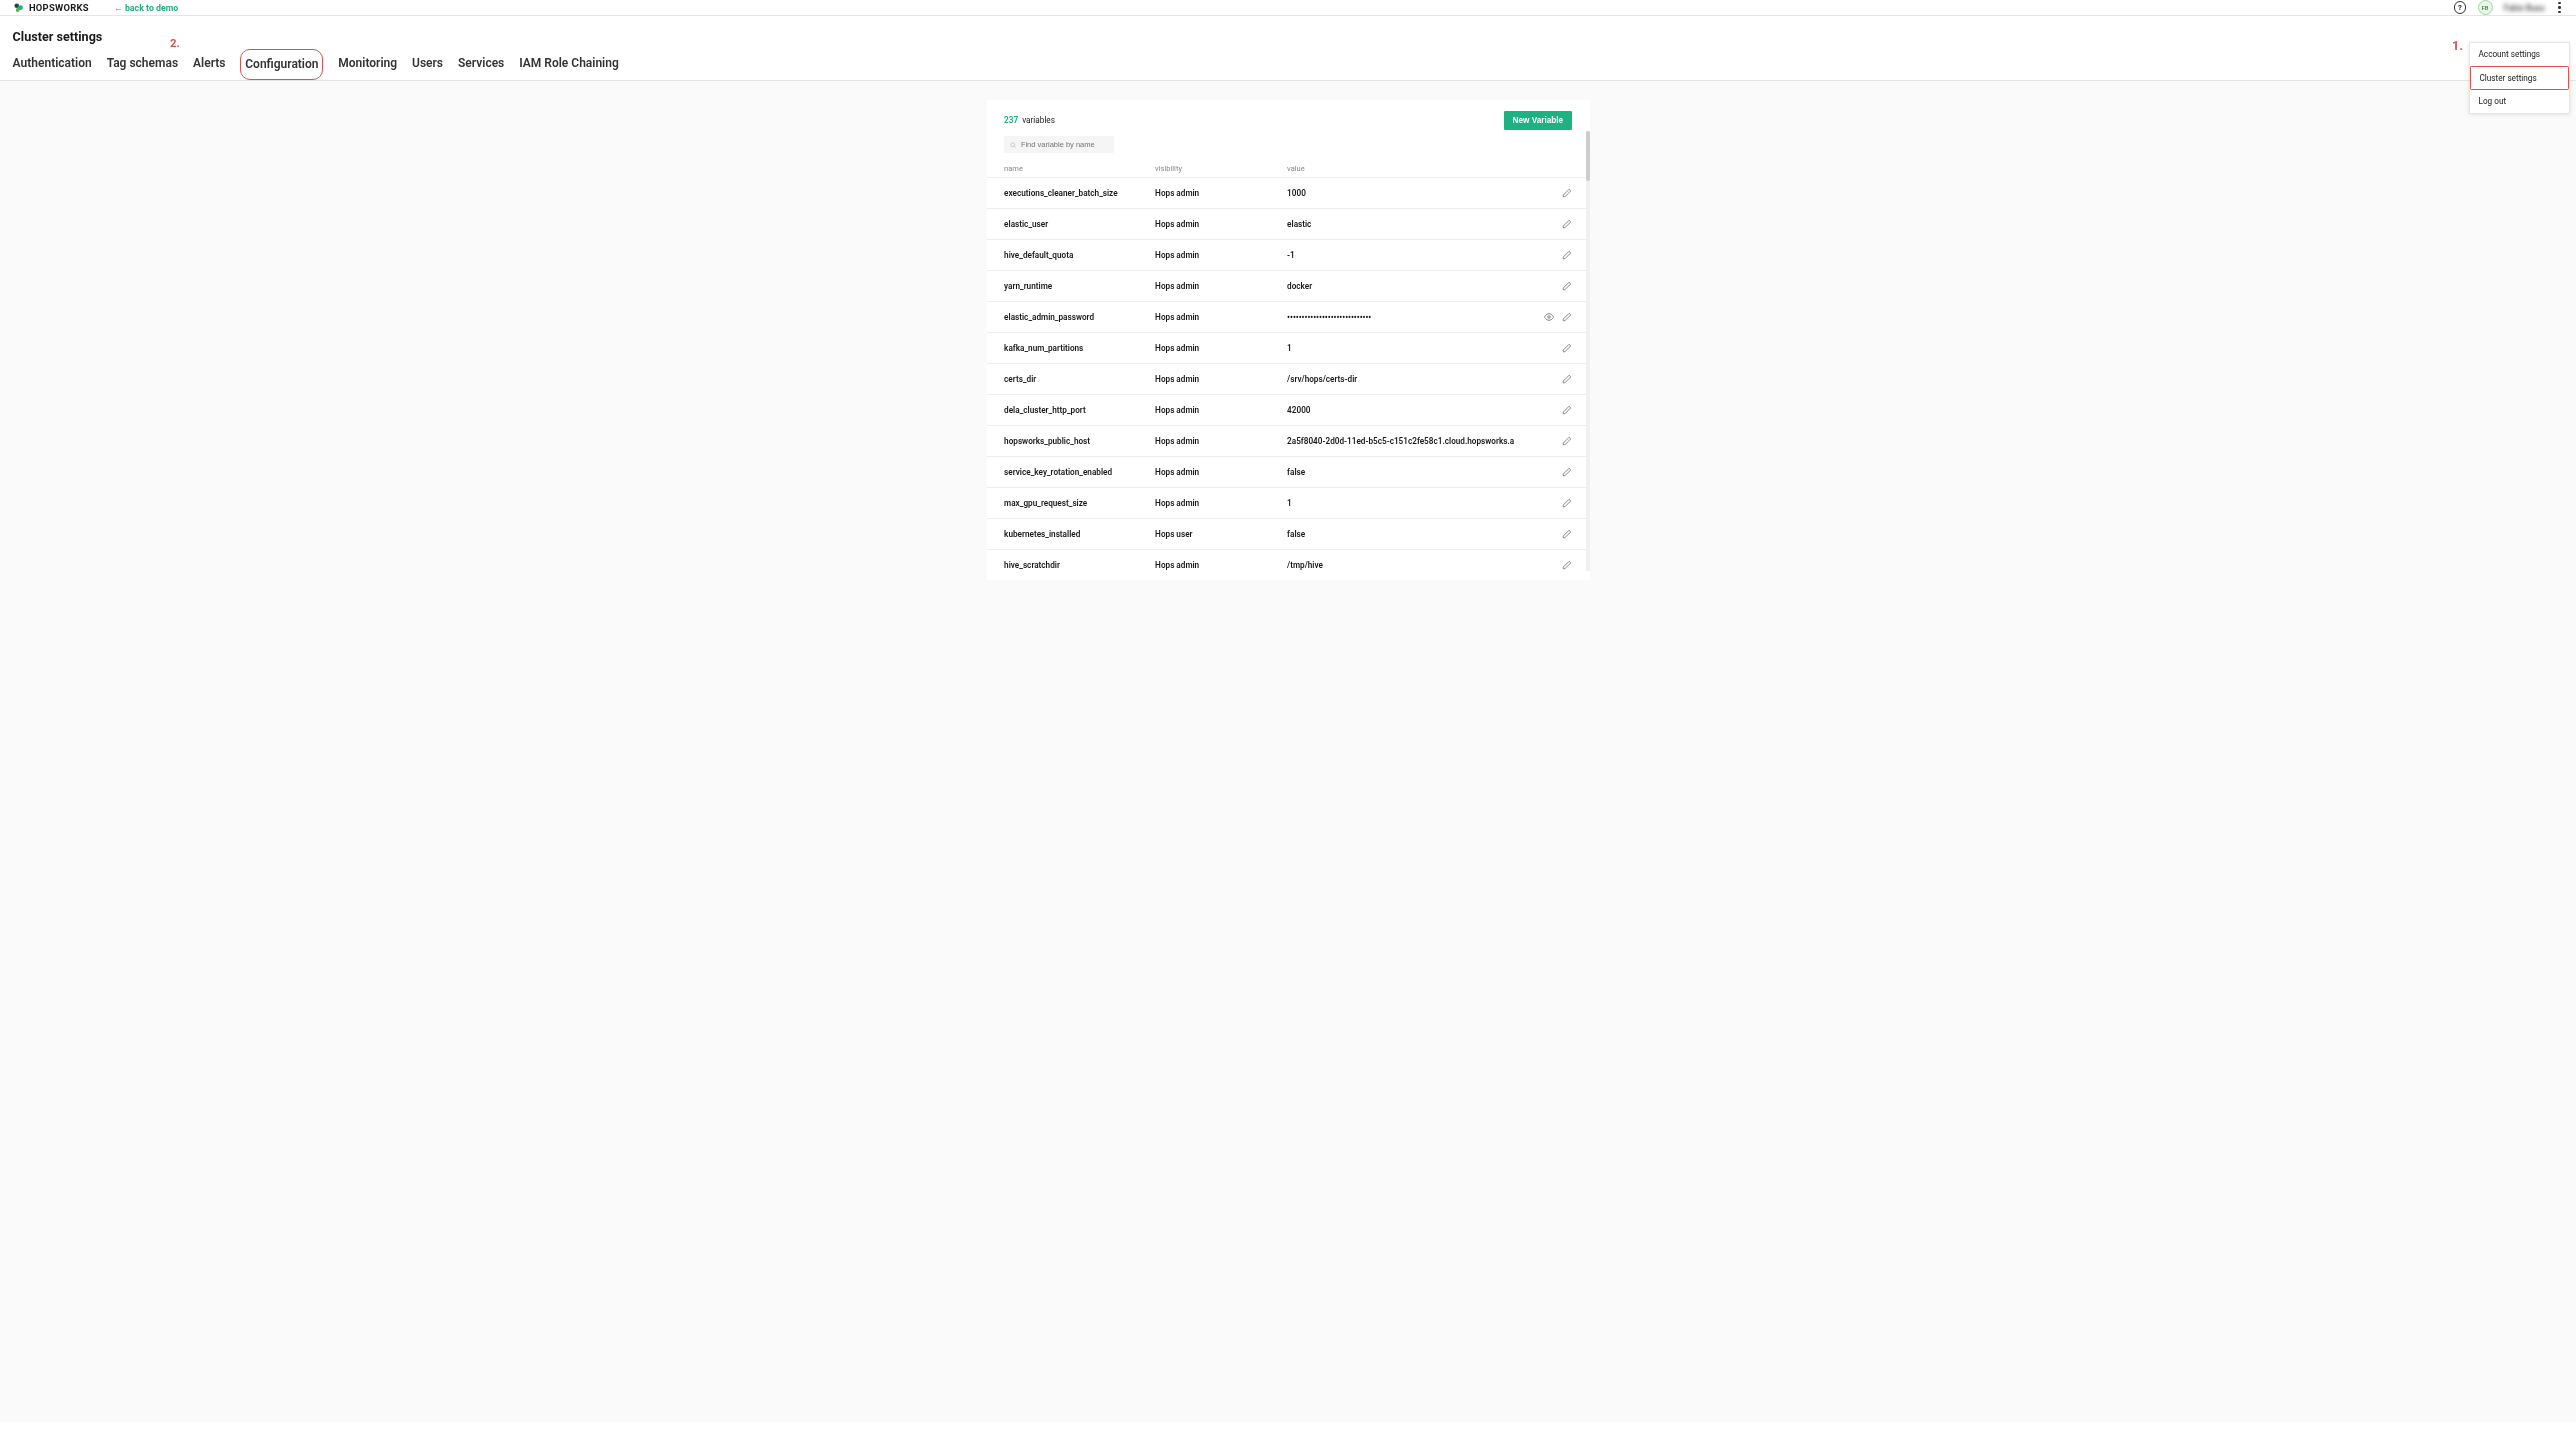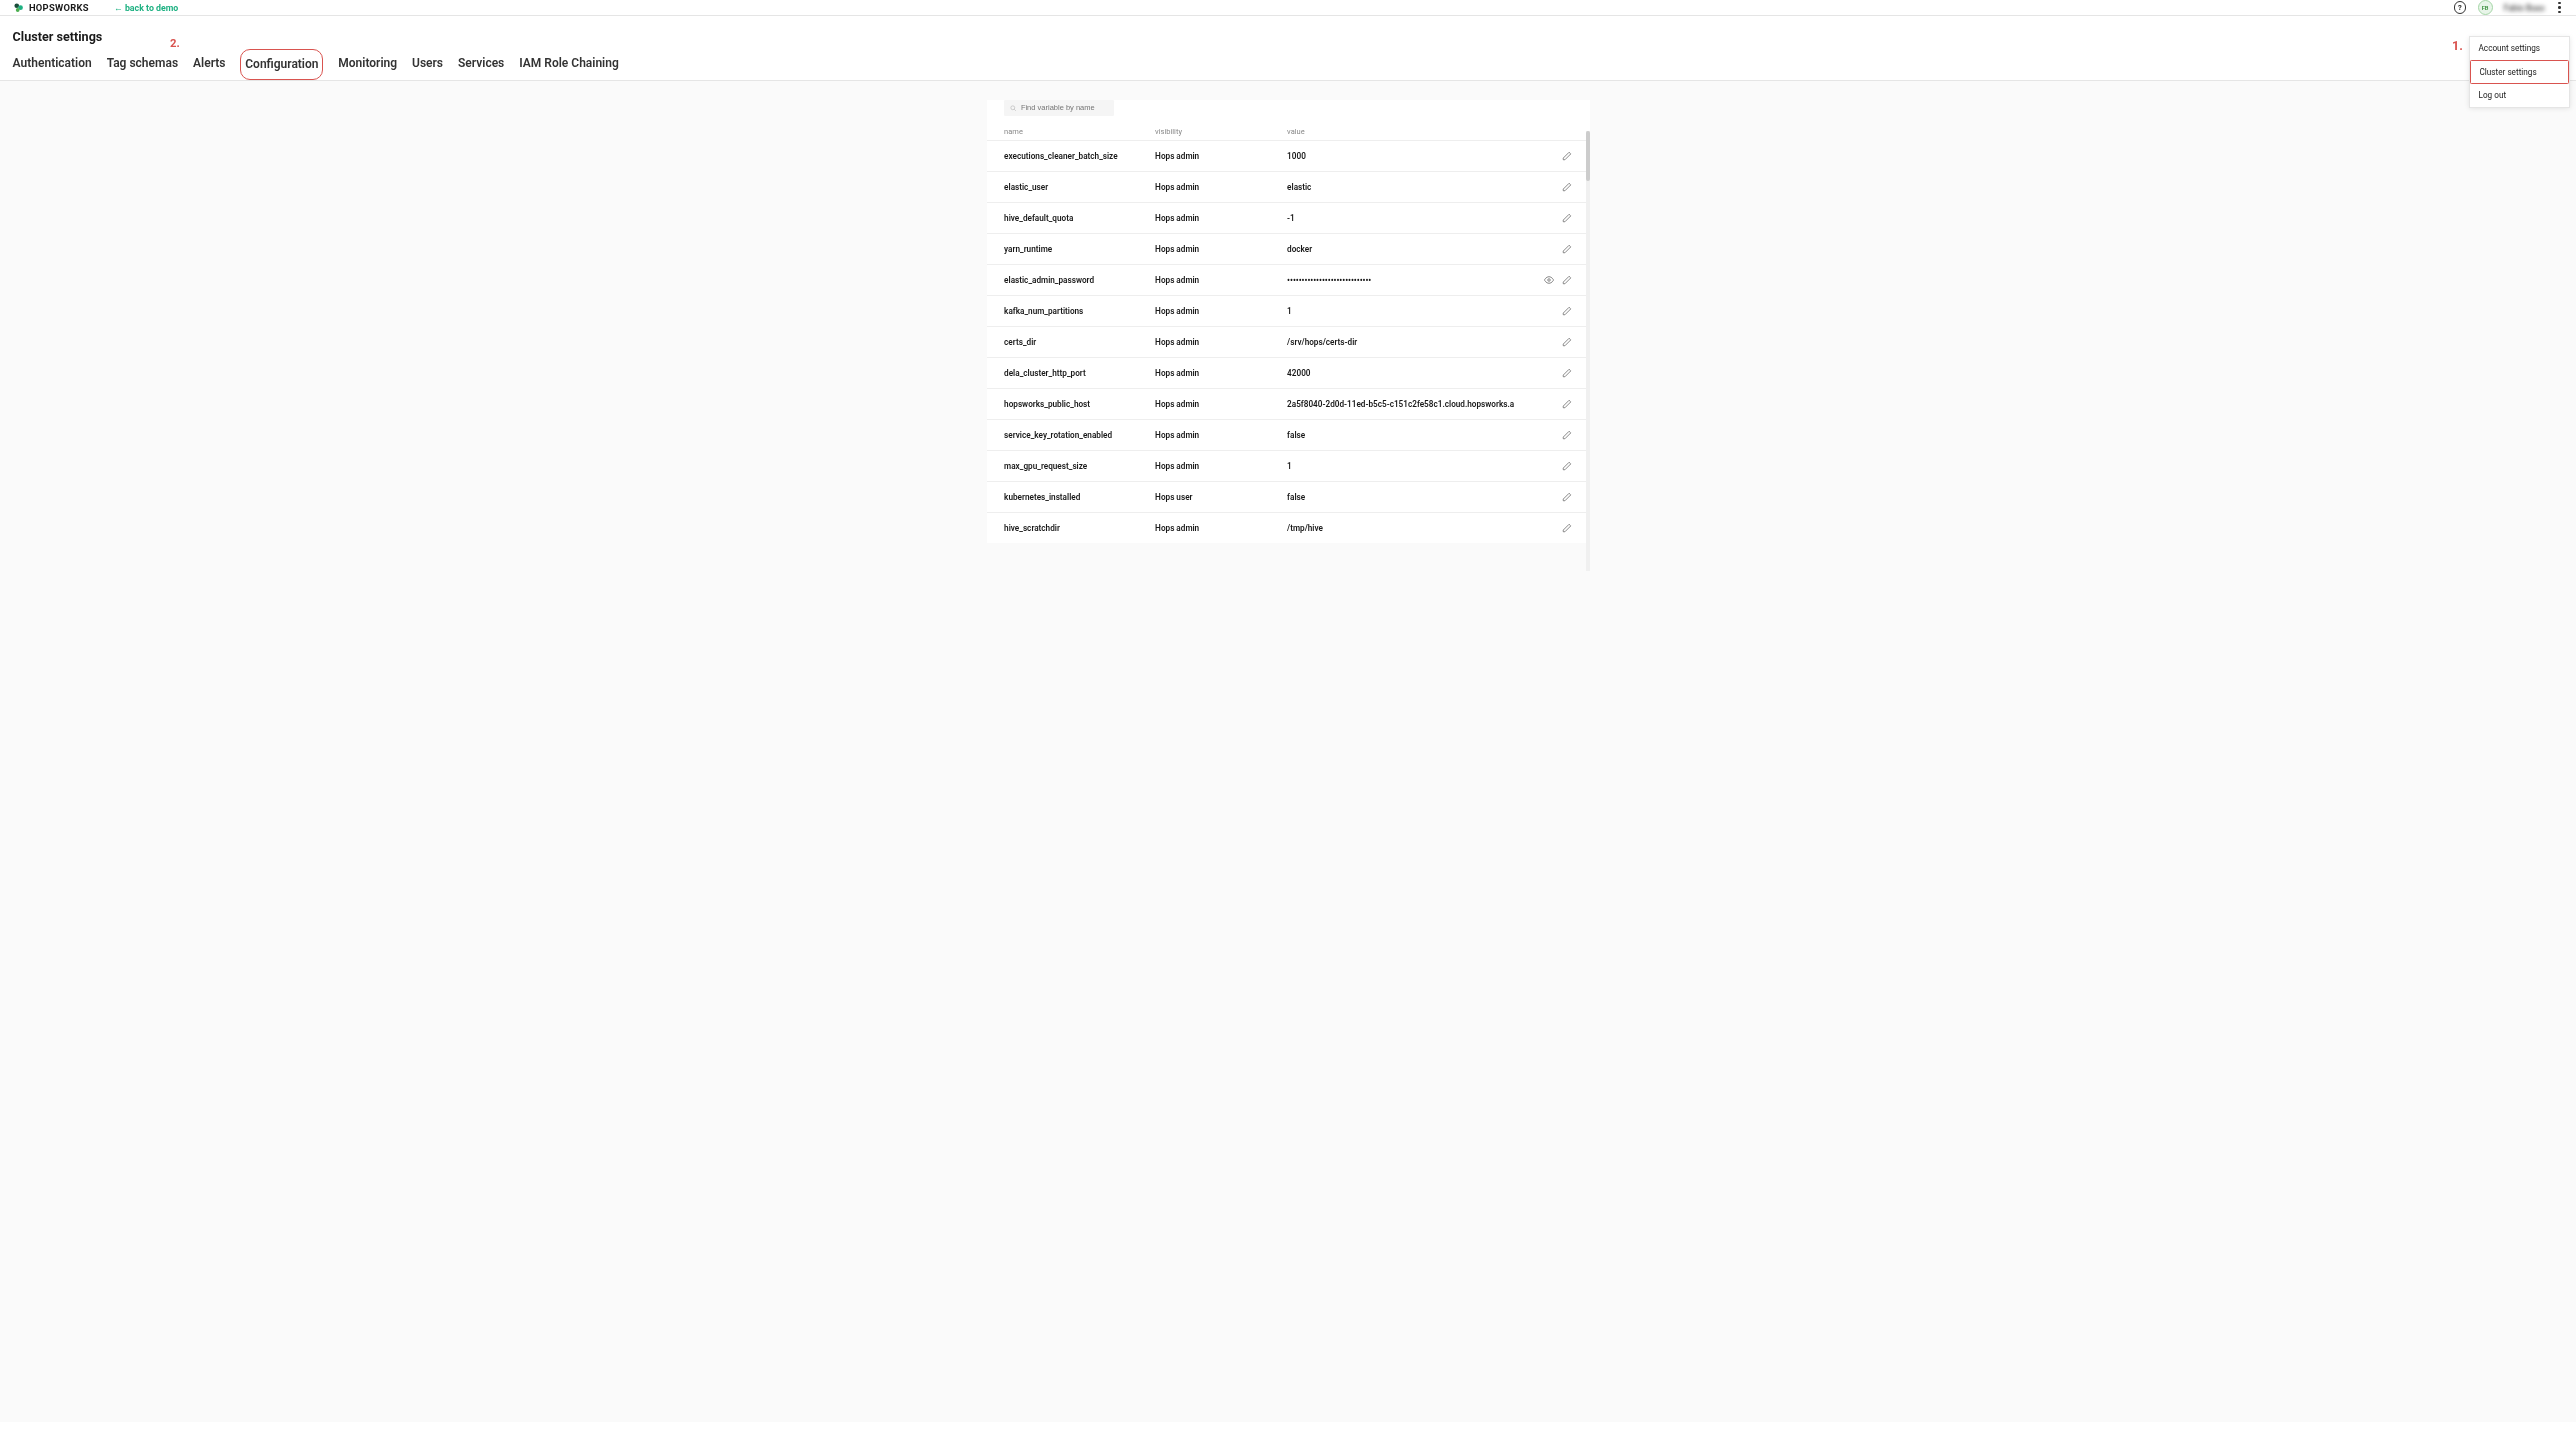--- a/index.html
+++ b/index.html
@@ -7,21 +7,21 @@
     .topbar { height: 16px; border-bottom: 0.6px solid #e5e5e5; display: flex; align-items: center; padding: 0 12.6px; position: relative; }
     .logo { display: flex; align-items: center; gap: 5px; font-weight: 700; letter-spacing: 0.3px; font-size: 9.4px; }
     .logo-icon { width: 11.3px; height: 11.3px; display: inline-block; }
     .back-link { color: #1eb182; font-weight: 700; margin-left: 25px; font-size: 8.8px; }
     .topbar-right { margin-left: auto; display: flex; align-items: center; gap: 11.3px; }
     .help-icon { width: 12.6px; height: 12.6px; border: 1.3px solid #333; border-radius: 50%; display: flex; align-items: center; justify-content: center; font-size: 7.5px; font-weight: bold; }
     .avatar { width: 15px; height: 15px; border-radius: 50%; background: #e8f5e9; border: 1.3px solid #a5d6a7; display: flex; align-items: center; justify-content: center; font-size: 5.7px; font-weight: 600; color: #388e3c; }
     .username { filter: blur(1.9px); color: #555; font-weight: 600; font-size: 8.2px; }
     .kebab { display: flex; flex-direction: column; gap: 1.9px; padding: 2.5px; cursor: pointer; }
     .kebab span { width: 2.5px; height: 2.5px; background: #333; border-radius: 50%; }
-    .dropdown { position: absolute; right: 6.3px; top: 36px; background: #fff; border: 0.6px solid #e5e5e5; box-shadow: 0 1.3px 5px rgba(0,0,0,0.1); min-width: 101px; z-index: 10; }
+    .dropdown { position: absolute; right: 6.3px; top: 42px; background: #fff; border: 0.6px solid #e5e5e5; box-shadow: 0 1.3px 5px rgba(0,0,0,0.1); min-width: 101px; z-index: 10; }
     .dropdown-item { padding: 6.3px 8.8px; font-size: 8.2px; cursor: pointer; }
     .dropdown-item.highlighted { border: 1.3px solid #d9534f; border-radius: 1.3px; }
     .annotation-1 { position: absolute; right: 113px; top: 38px; color: #d9534f; font-weight: 700; font-size: 12.6px; }
     .page-header { padding: 12.6px 12.6px 0 12.6px; }
     .page-title { font-size: 12.6px; font-weight: 700; margin-bottom: 5px; }
     .tabs { display: flex; gap: 15px; padding: 0 12.6px; border-bottom: 0.6px solid #e5e5e5; position: relative; }
     .tab { padding: 7.5px 0; font-size: 12px; font-weight: 600; color: #333; cursor: pointer; border-bottom: 1.3px solid transparent; }
     .tab.active { border-bottom-color: #1eb182; }
     .tab.boxed { border: 1.3px solid #d9534f; border-radius: 10px; padding-left: 3.8px; padding-right: 3.8px; }
     .annotation-2 { position: absolute; left: 170px; top: -11.3px; color: #d9534f; font-weight: 700; font-size: 11.3px; }
@@ -94,20 +94,27 @@
     <div class="tab active boxed">Configuration</div>
     <div class="tab">Monitoring</div>
     <div class="tab">Users</div>
     <div class="tab">Services</div>
     <div class="tab">IAM Role Chaining</div>
   </div>
 
 <div class="content">
   <div class="panel-wrap">
     <div class="panel">
+      <div class="panel-toolbar">
+        <div class="count">
+          <span class="count-num">237</span>
+          &nbsp;<span>variables</span>
+        </div>
+        <button class="new-var-btn">New Variable</button>
+      </div>
       <div class="search-wrap">
         <div class="search">
           <span class="search-icon">
             <svg viewBox="0 0 24 24" fill="none" stroke="#666" stroke-width="2">
                 <circle cx="10" cy="10" r="7"></circle>
                 <line x1="15" y1="15" x2="21" y2="21"></line>
               </svg>
           </span>
           <input type="text" placeholder="Find variable by name" style="">
         </div>

